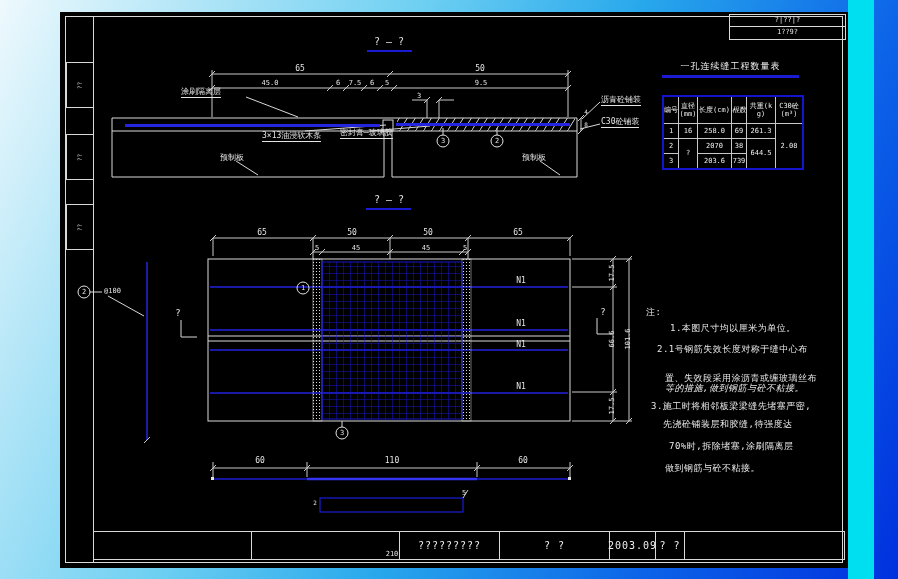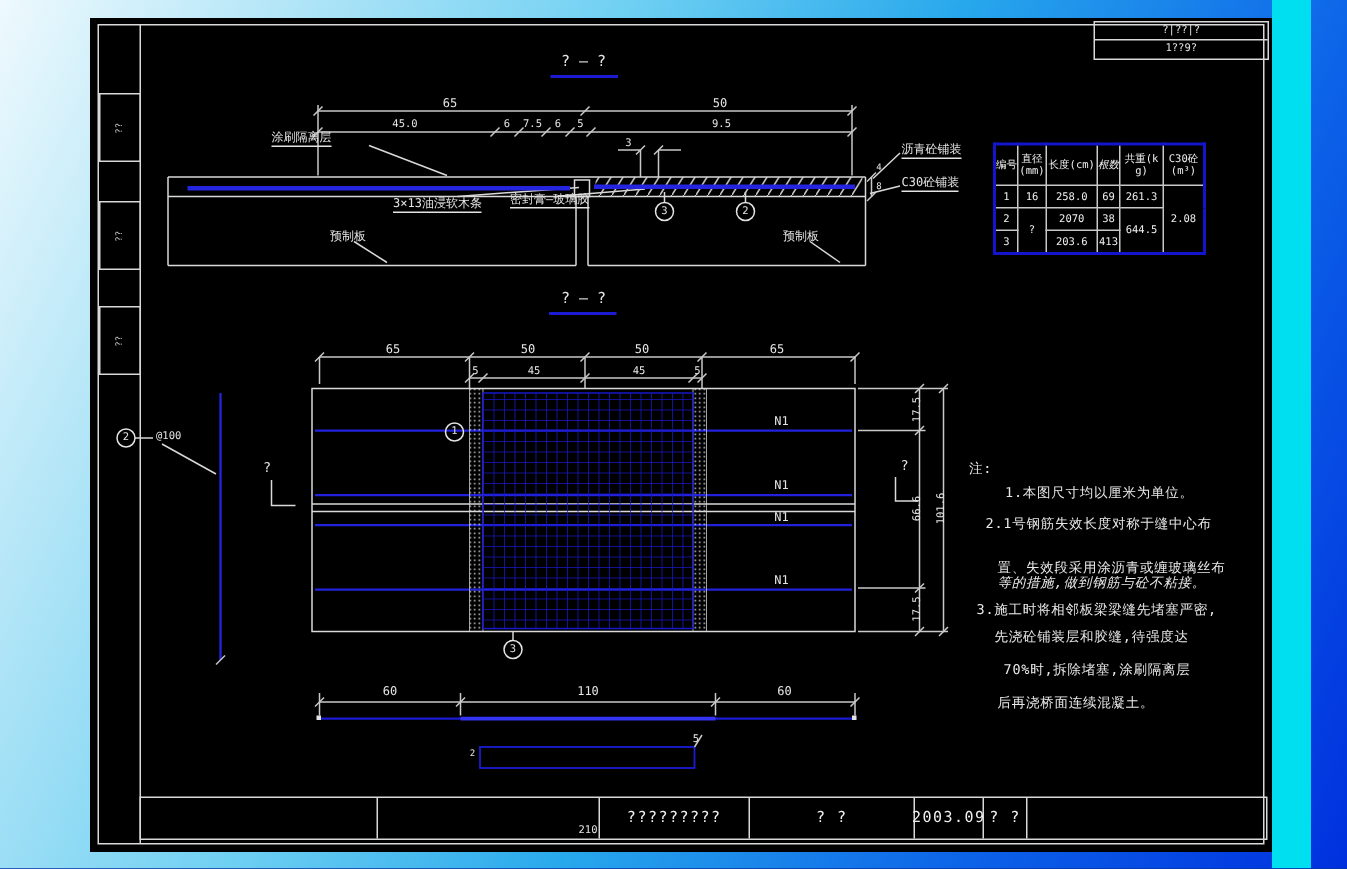--- a/index.html
+++ b/index.html
@@ -246,23 +246,24 @@
 
   <div id="notes">
     <span class="nline f10" style="left:2px;top:6px;">注:</span>
     <span class="nline" style="left:26px;top:22px;">1.本图尺寸均以厘米为单位。</span>
     <span class="nline" style="left:13px;top:43px;">2.1号钢筋失效长度对称于缝中心布</span>
     <span class="nline" style="left:21px;top:60px;margin-top:12px;">置、失效段采用涂沥青或缠玻璃丝布</span>
     <span class="nline" style="left:21px;top:82px;font-style:italic;">等的措施,做到钢筋与砼不粘接。</span>
     <span class="nline" style="left:7px;top:100px;">3.施工时将相邻板梁梁缝先堵塞严密,</span>
     <span class="nline" style="left:19px;top:118px;">先浇砼铺装层和胶缝,待强度达</span>
     <span class="nline" style="left:25px;top:140px;">70%时,拆除堵塞,涂刷隔离层</span>
-    <span class="nline" style="left:21px;top:162px;">后再浇桥面连续混凝土。</span>
+    <span class="nline" style="left:21px;top:162px;">做到钢筋与砼不粘接。</span>
   </div>
 
+  <div id="qtbl-title">一孔连续缝工程数量表</div>
   <table id="qtable">
     <tbody>
         <tr>
       <td style="width:14px;height:26px;">编号</td>
       <td style="width:18px;">直径(mm)</td>
       <td style="width:33px;">长度(cm)</td>
       <td style="width:14px;font-style:italic;">根数</td>
       <td style="width:28px;">共重(kg)</td>
       <td style="width:26px;">C30砼(m³)</td>
     </tr>
@@ -277,21 +278,21 @@
     <tr>
       <td style="height:14px;">2</td>
       <td rowspan="2">?</td>
       <td>2070</td>
       <td>38</td>
       <td rowspan="2">644.5</td>
     </tr>
     <tr>
       <td style="height:14px;">3</td>
       <td>203.6</td>
-      <td>413</td>
+      <td>739</td>
     </tr>
   </tbody>
     </table>
 
   <div id="tblock">
     <div class="cell" style="width:157px;"></div>
     <div class="cell" style="width:147px;"></div>
     <div class="cell" style="width:99px;">?????????</div>
     <div class="cell" style="width:109px;">? ?</div>
     <div class="cell" style="width:45px;">2003.09</div>

